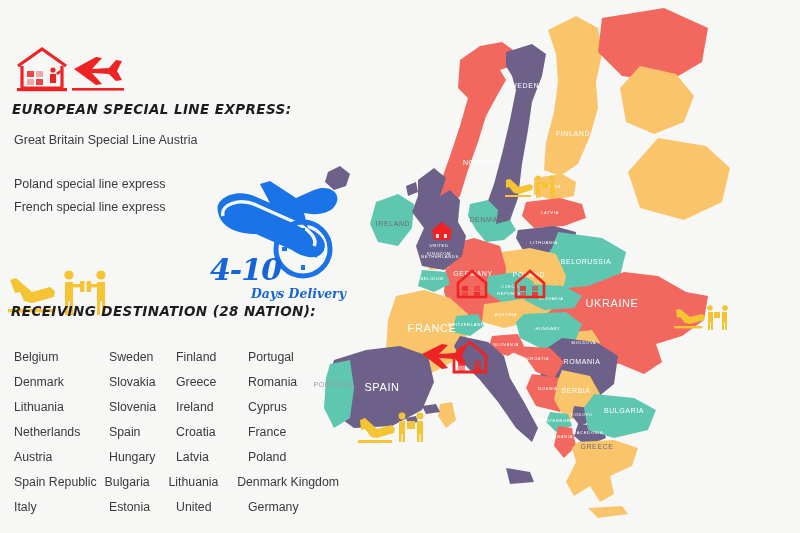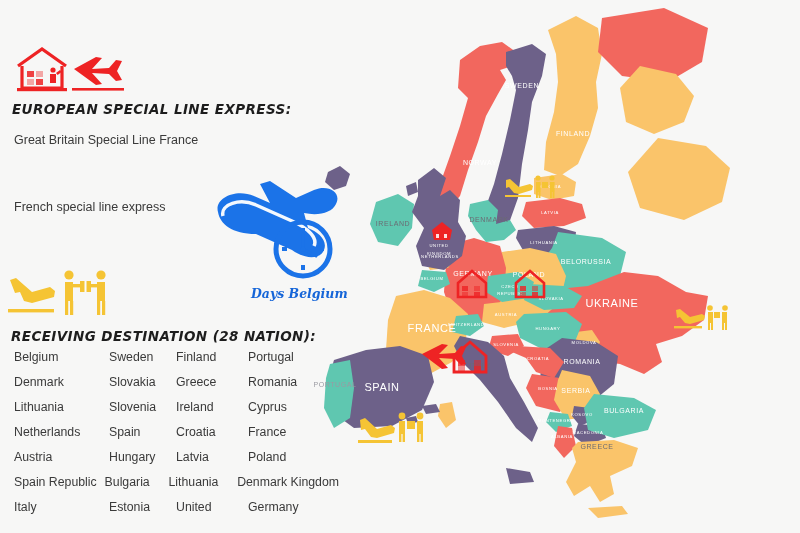--- a/index.html
+++ b/index.html
@@ -19,21 +19,21 @@
   .icon-arrival-group{position:absolute;left:6px;top:266px;width:112px;height:52px;}
 
   .heading{
     position:absolute;
     font-family:"DejaVu Sans", sans-serif;
     font-weight:bold;font-style:italic;
     font-size:13.5px;letter-spacing:.4px;
     color:#1d1d1d;white-space:nowrap;
   }
   .head-express{left:12px;top:101px;}
-  .head-dest{left:11px;top:328px;}
+  .head-dest{left:11px;top:303px;}
 
   .bullet{
     position:absolute;left:14px;
     font-size:12.5px;color:#3a3a3a;white-space:nowrap;
     font-family:"Liberation Sans", sans-serif;
   }
   .bullet.b0{top:133px;}
   .bullet.b1{top:154px;}
   .bullet.b2{top:177px;}
   .bullet.b3{top:200px;text-align:center;}
@@ -100,21 +100,22 @@
         <circle cx="41" cy="26" r="2.6"></circle>
         <path d="M38 30 h6 v9 h-6 z"></path>
         <path d="M44 29 l4 -3 l1.6 2 l-4 3 z"></path>
       </g>
       <path d="M62 25 L84 13 L90 14 L80 25 L97 24 L104 16 L110 17 L105 27 L110 36 L104 37 L97 30 L80 29 L90 40 L84 41 Z" fill="#ee2324"></path>
       <rect x="60" y="44" width="52" height="2.6" fill="#ee2324"></rect>
     </svg>
 
     <div class="heading head-express">EUROPEAN SPECIAL LINE EXPRESS:</div>
 
-    <div class="bullet b0">Great Britain Special Line France</div>
+    <div class="bullet b0">Great Britain Special Line Austria</div>
+    <div class="bullet b2">Poland special line express</div>
     <div class="bullet b3">French special line express</div>
 
     <svg class="icon-arrival-group" viewBox="0 0 112 52">
       <g fill="#f5c434">
         <path d="M4 14 L10 12 L26 26 L44 21 L49 25 L48 31 L26 37 L18 35 L14 26 L9 27 Z"></path>
         <rect x="2" y="43" width="46" height="3.4"></rect>
       </g>
       <g fill="#f5c434">
         <circle cx="63" cy="9" r="4.6"></circle>
         <rect x="59" y="16" width="8" height="19"></rect>
@@ -191,21 +192,22 @@
       <circle cx="107" cy="73" r="27" fill="none" stroke="#1b73e8" stroke-width="5"></circle>
       <g fill="#1b73e8">
         <rect x="105" y="52" width="4" height="5"></rect>
         <rect x="105" y="89" width="4" height="5"></rect>
         <rect x="86" y="71" width="5" height="4"></rect>
         <rect x="123" y="71" width="5" height="4"></rect>
       </g>
       <path d="M107 73 L107 58 M107 73 L120 80" stroke="#1b73e8" stroke-width="3" fill="none" stroke-linecap="round"></path>
       <circle cx="107" cy="73" r="2.6" fill="#1b73e8"></circle>
     </svg>
-    <div class="badge-sub">Days Belgium</div>
+    <div class="badge-num">4-10</div>
+    <div class="badge-sub">Days Delivery</div>
   </div>
 
   <div class="map-wrap">
     <svg class="map-svg" viewBox="0 0 490 533">
 
       <path fill="#6d6189" d="M18 164 l12 -6 l10 8 l-4 12 l-12 4 l-9 -8 z"></path>
 
       <path fill="#f2675e" d="M150 52 l20 -14 l22 -4 l14 10 l-4 14 l-12 4 l6 10 l-8 14 l-12 22 l-8 26 l-10 28 l-8 26 l-12 14 l-10 -6 l2 -20 l10 -28 l10 -30 l8 -28 l-10 -10 z"></path>
 
       <path fill="#6d6189" d="M196 44 l26 -8 l14 10 l-4 22 l-10 26 l-4 28 l-6 34 l-4 34 l-10 28 l-12 14 l-14 -4 l2 -24 l10 -28 l8 -30 l8 -34 l6 -30 l-4 -14 l-6 -10 z"></path>

